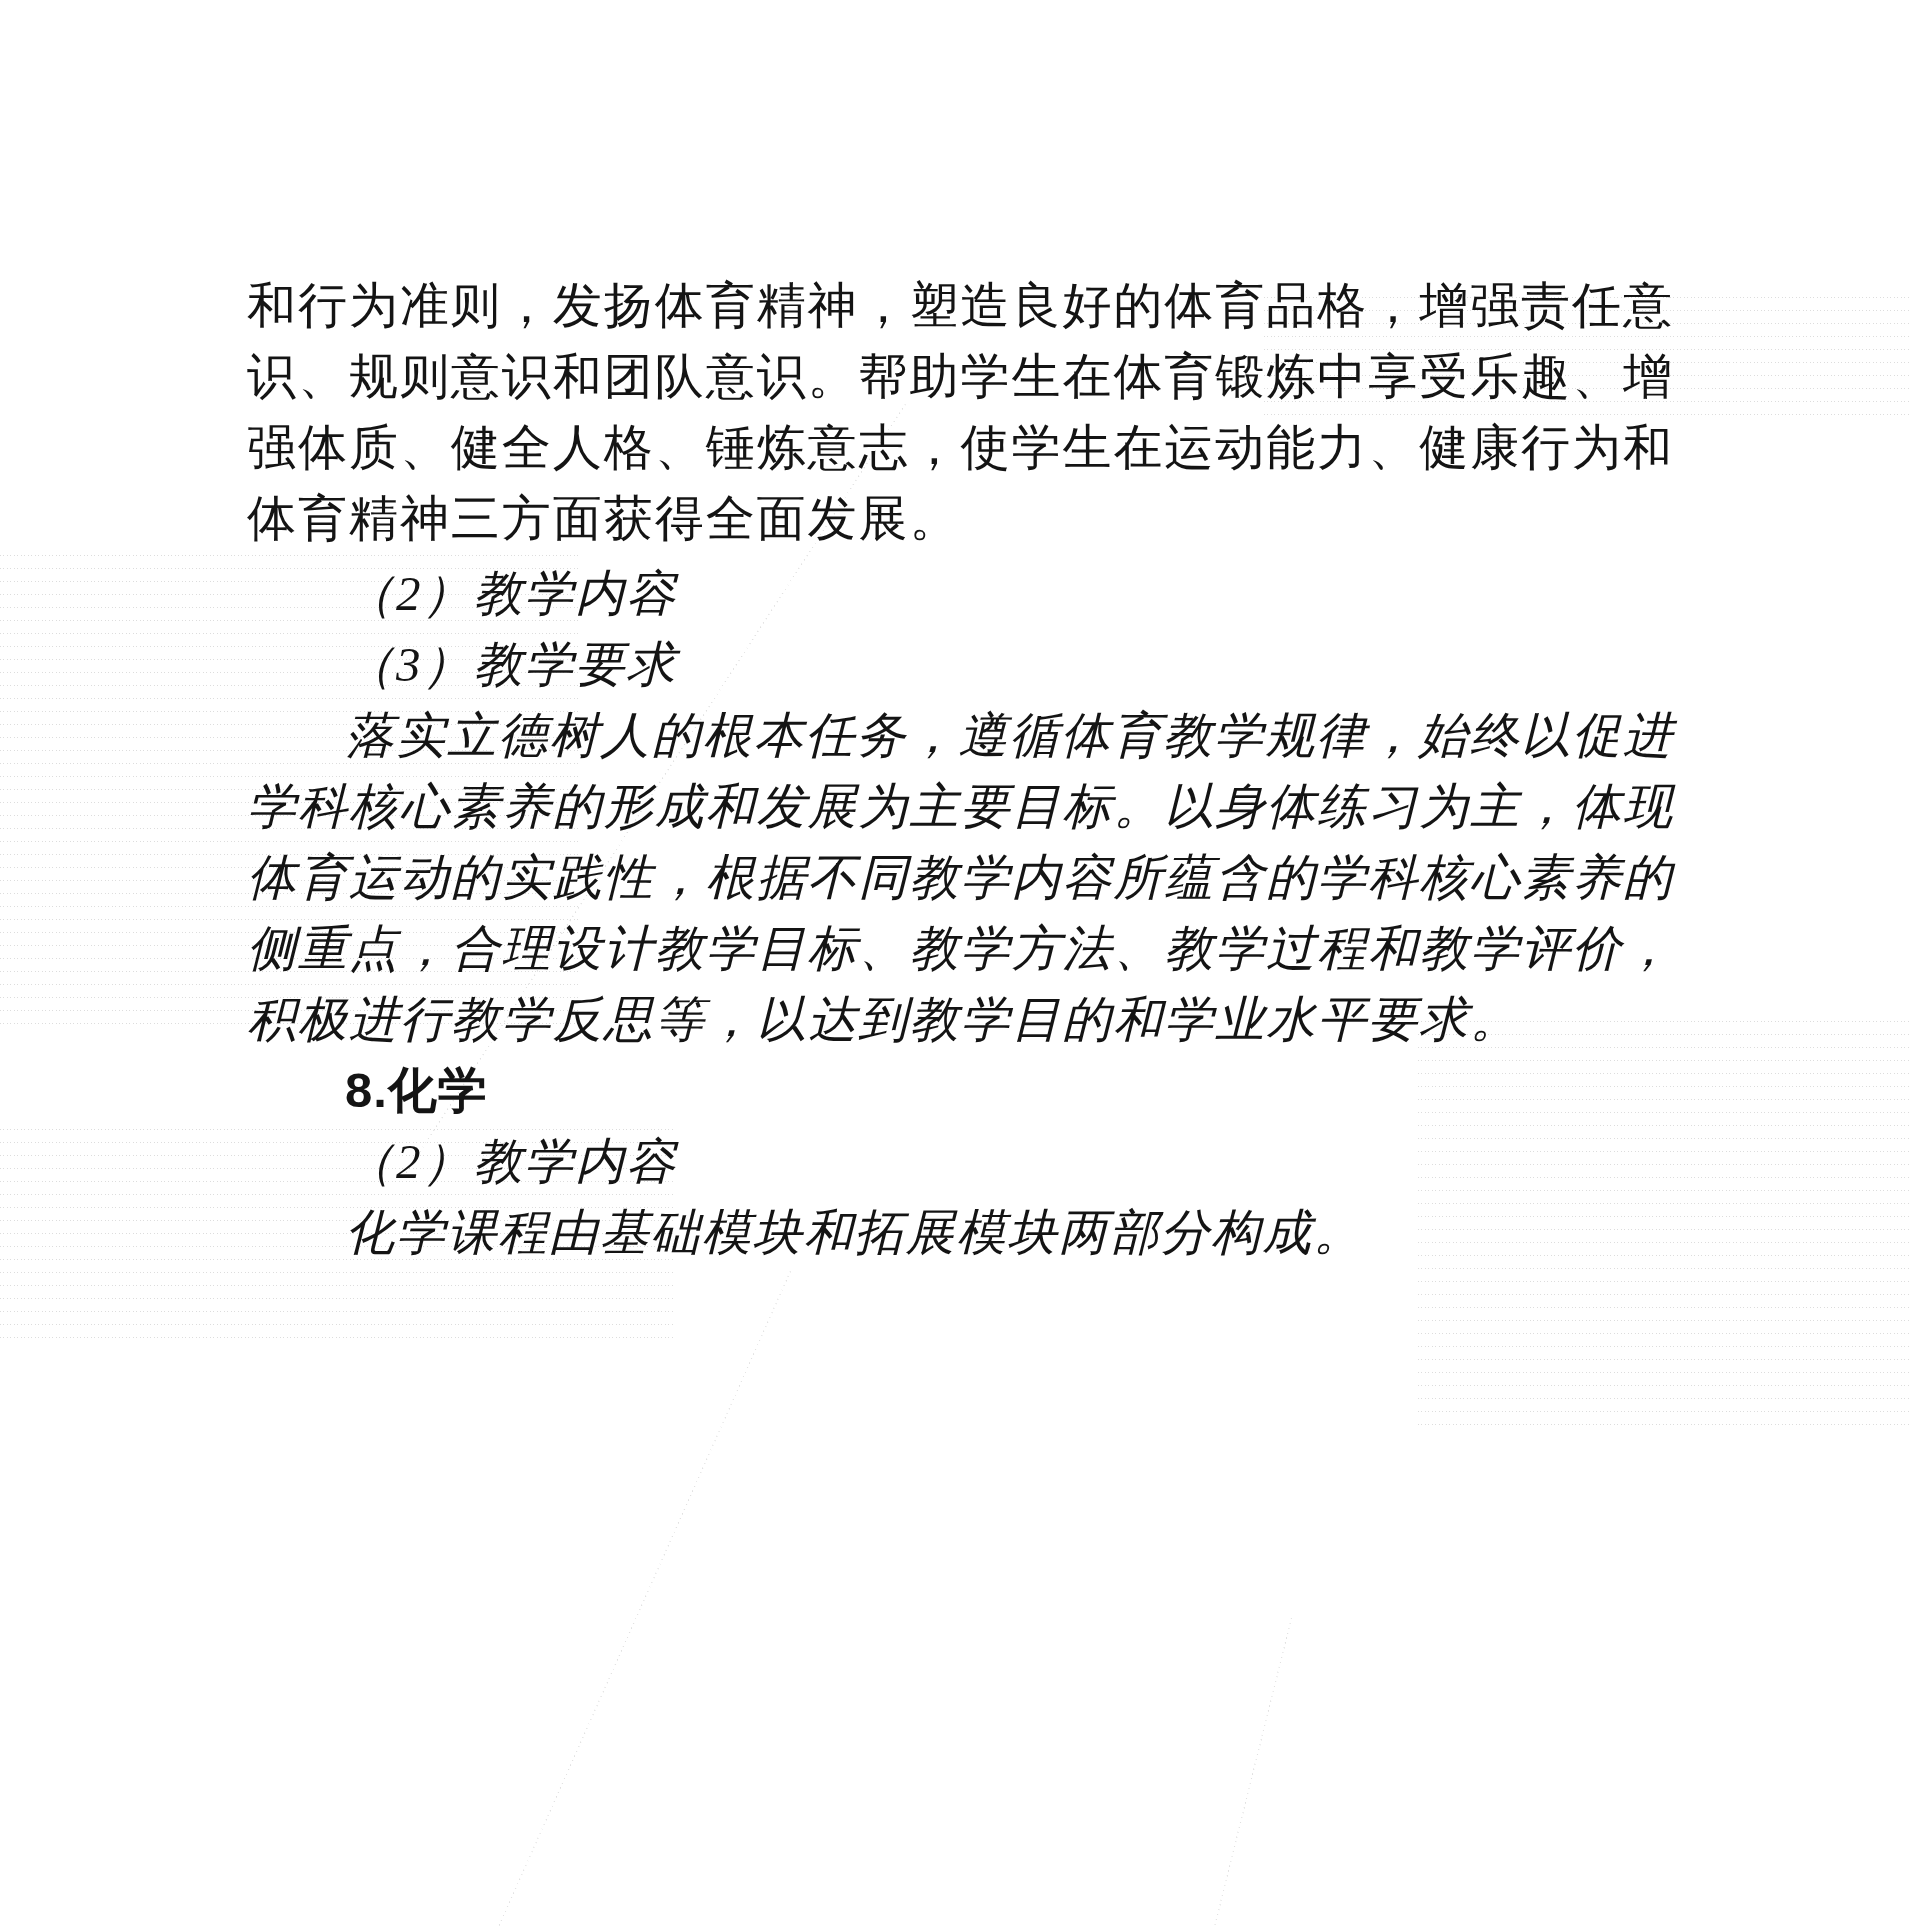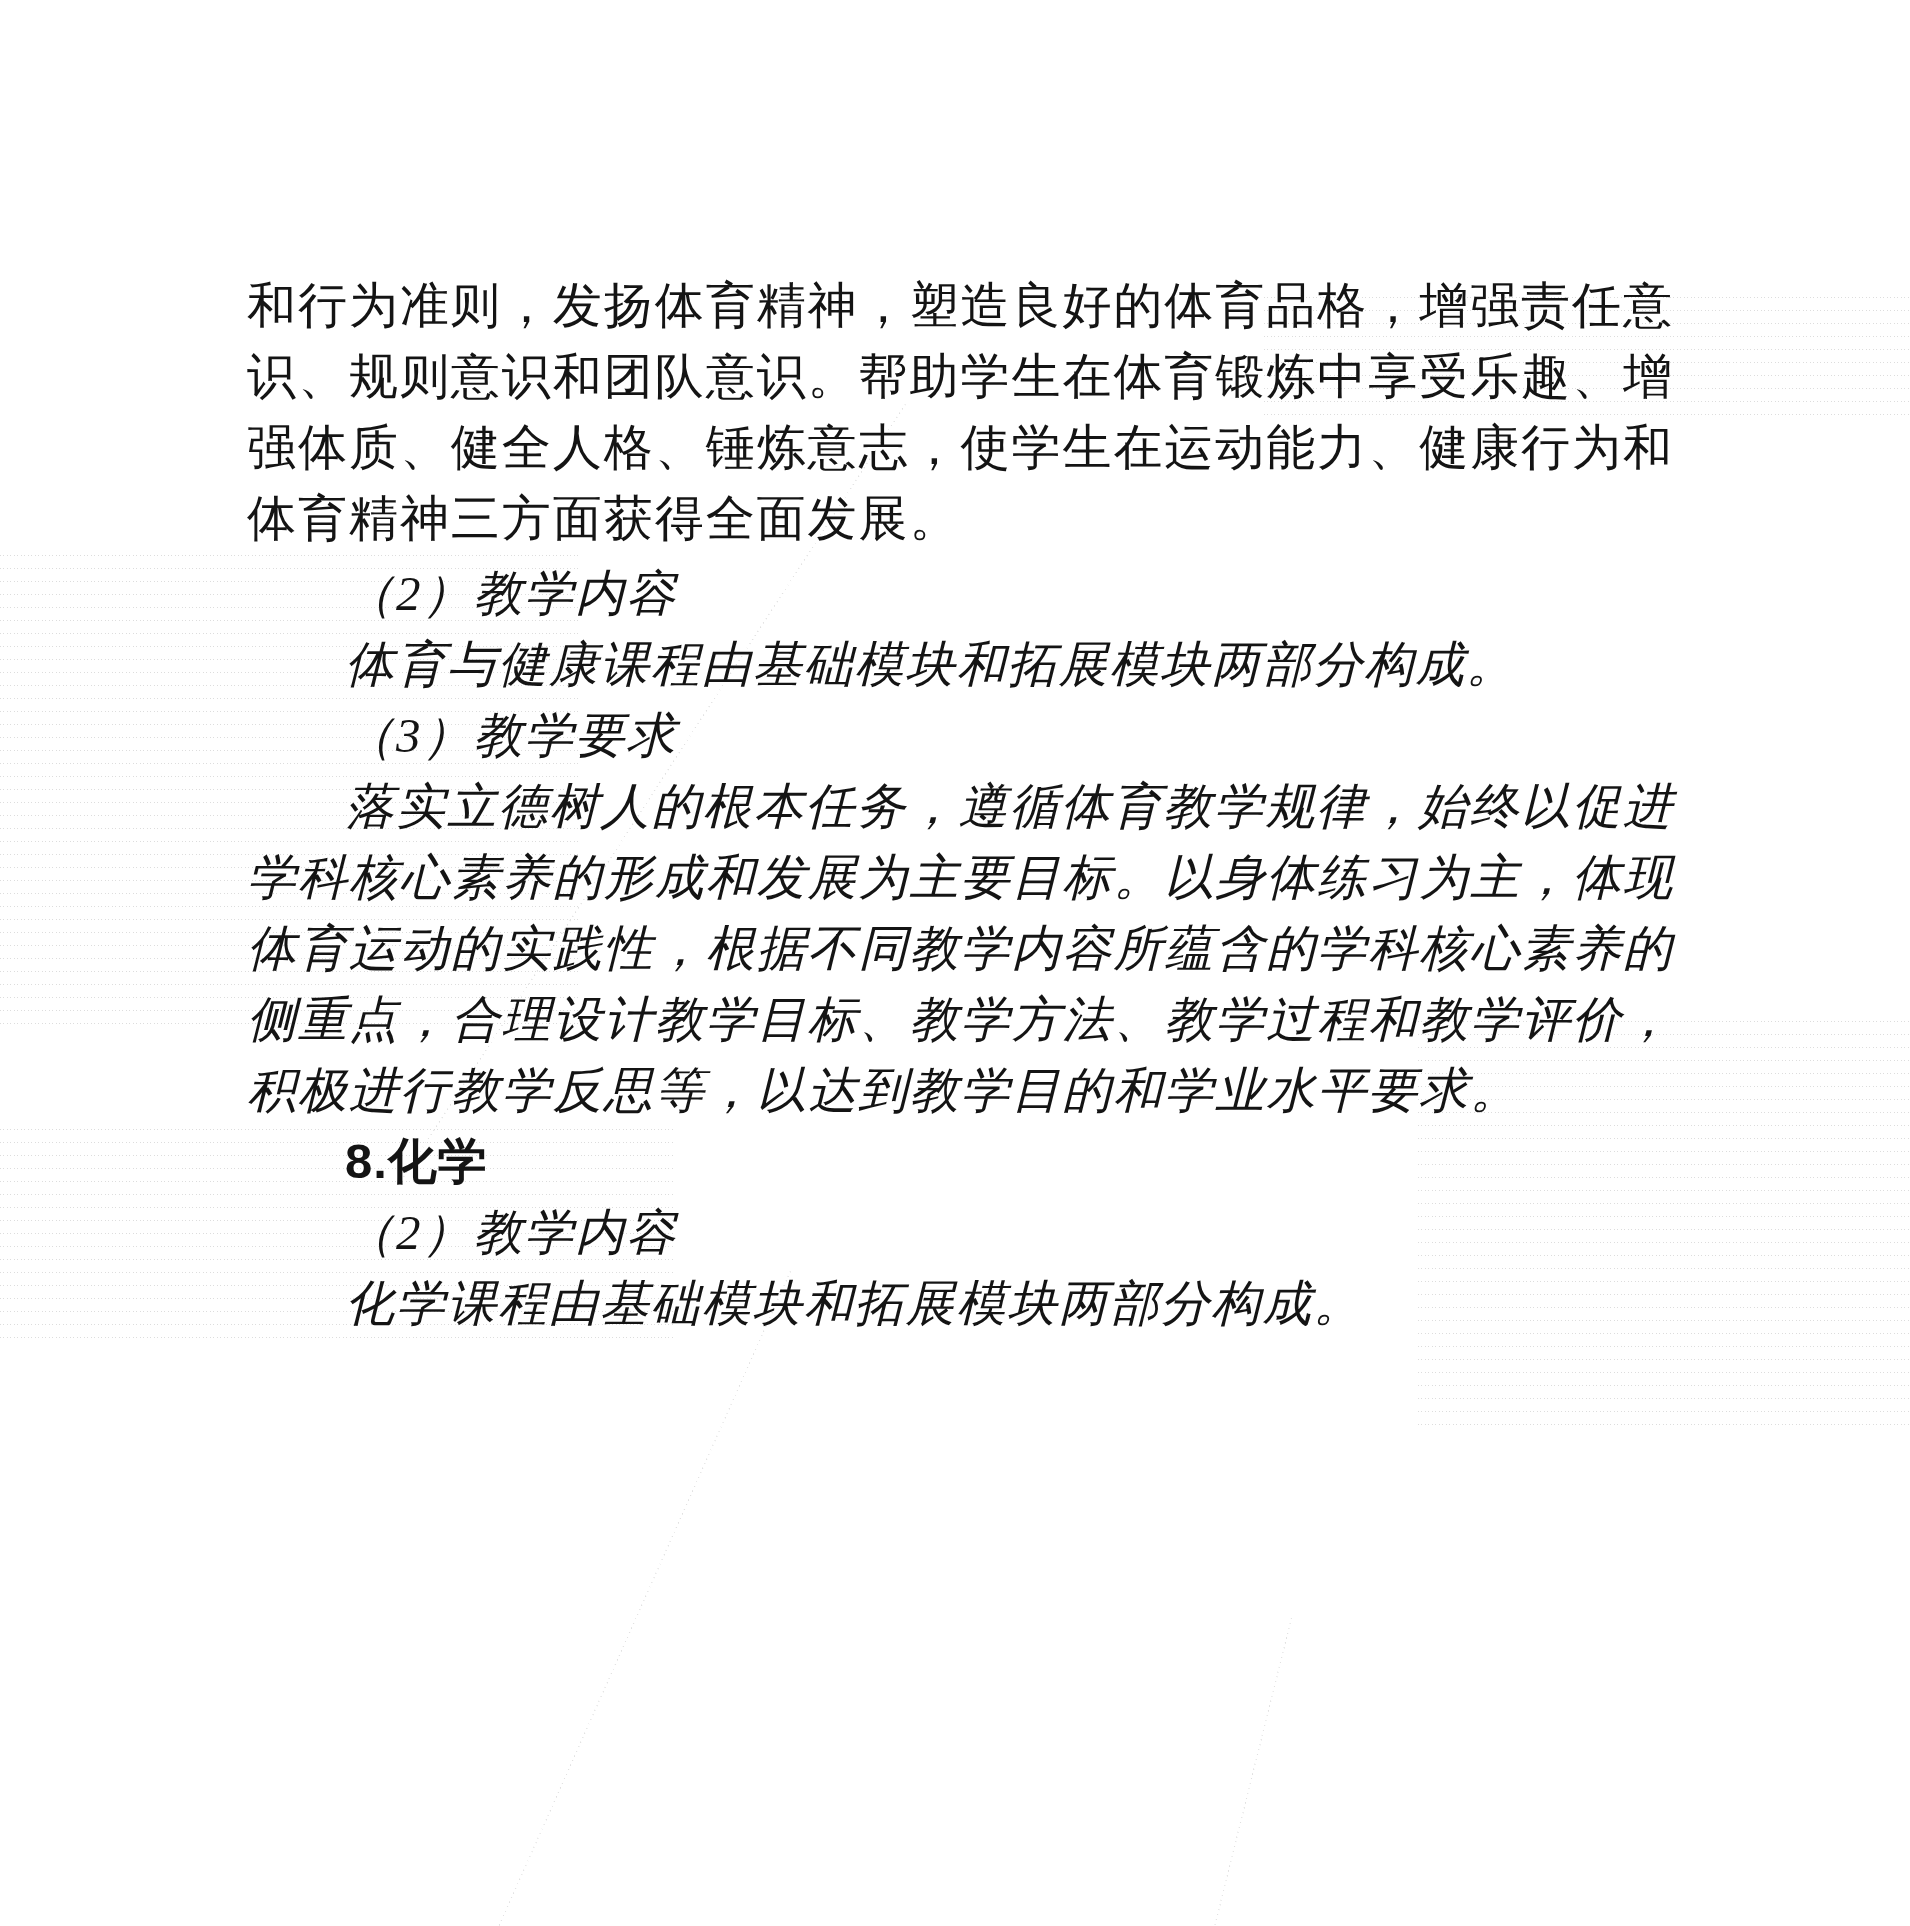--- a/index.html
+++ b/index.html
@@ -73,21 +73,20 @@
   <div class="dots" style="left:0; top:1129px; width:674px; height:216px;"></div>
   <div class="dots" style="left:1418px; top:1021px; width:493px; height:404px;"></div>
 
   <div class="streak" style="left:905px; top:404px; height:925px; transform:rotate(33deg);"></div>
   <div class="streak" style="left:790px; top:1271px; height:1079px; transform:rotate(24deg);"></div>
   <div class="streak" style="left:1291px; top:1618px; height:1002px; transform:rotate(14deg);"></div>
 
   <div class="text-block">
     <p class="no-indent">和行为准则，发扬体育精神，塑造良好的体育品格，增强责任意识、规则意识和团队意识。帮助学生在体育锻炼中享受乐趣、增强体质、健全人格、锤炼意志，使学生在运动能力、健康行为和体育精神三方面获得全面发展。</p>
     <p class="indent">（2）教学内容</p>
-    <p class="indent">体育与健康课程由基础模块和拓展模块两部分构成。</p>
     <p class="indent">（3）教学要求</p>
     <p class="indent">落实立德树人的根本任务，遵循体育教学规律，始终以促进学科核心素养的形成和发展为主要目标。以身体练习为主，体现体育运动的实践性，根据不同教学内容所蕴含的学科核心素养的侧重点，合理设计教学目标、教学方法、教学过程和教学评价，积极进行教学反思等，以达到教学目的和学业水平要求。</p>
     <p class="bold-heading">8.化学</p>
     <p class="indent">（2）教学内容</p>
     <p class="indent">化学课程由基础模块和拓展模块两部分构成。</p>
 
   </div>
 
 </div>
 

